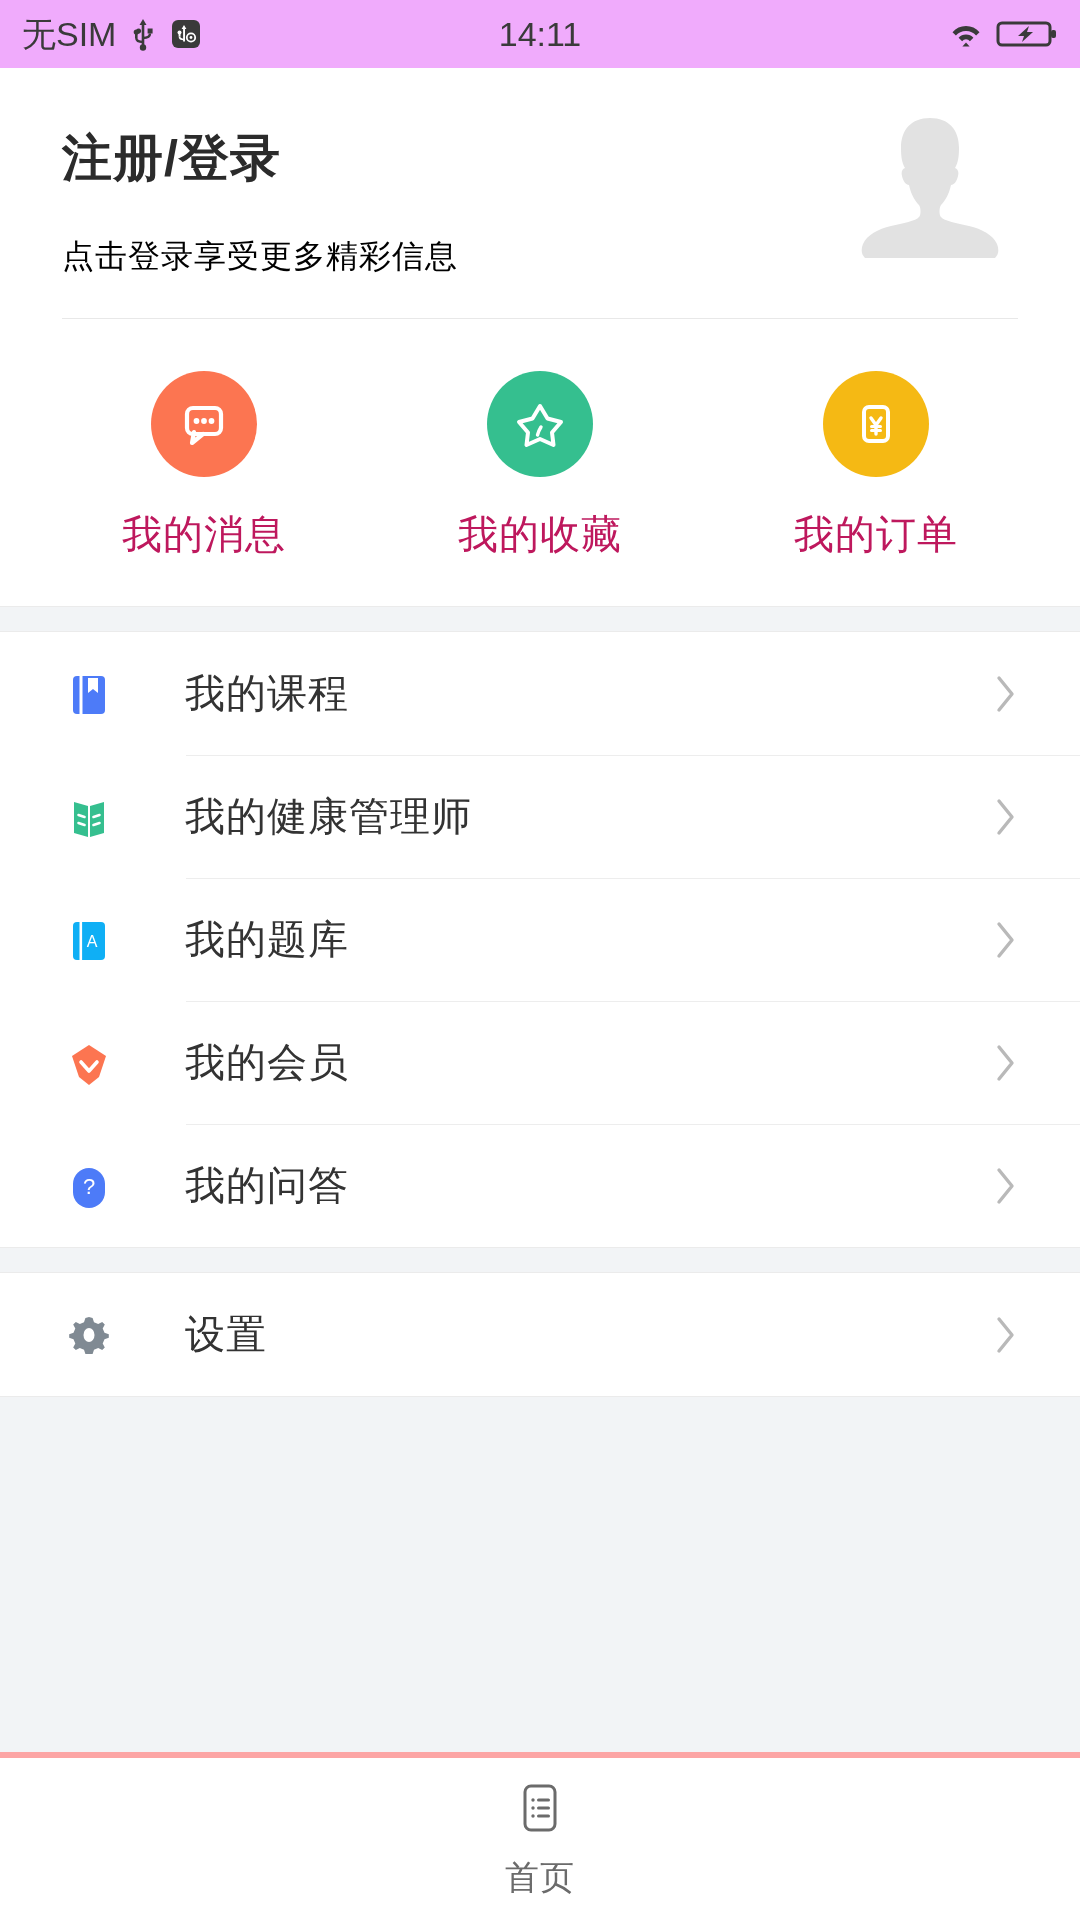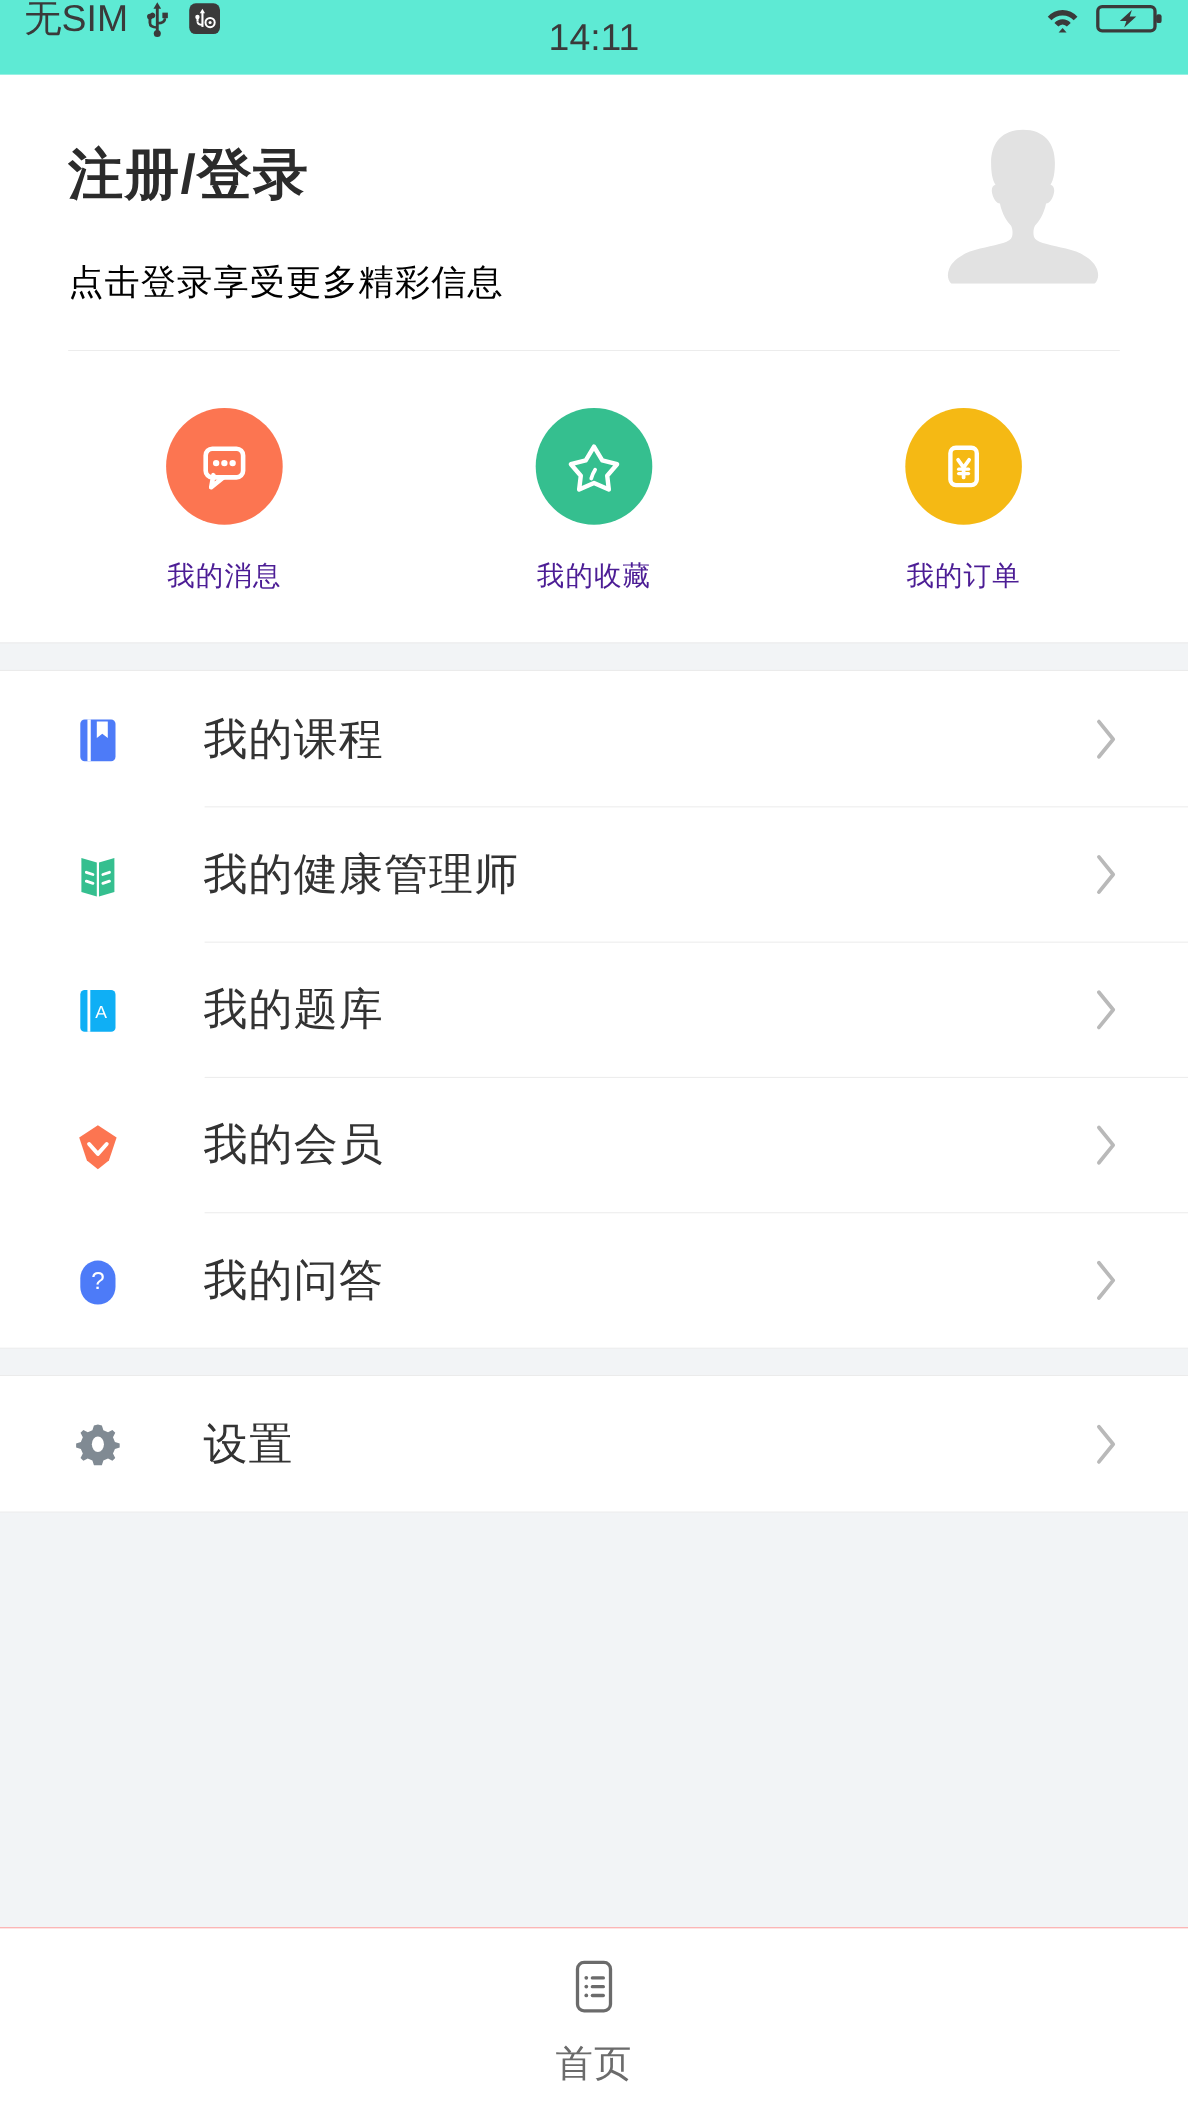--- a/index.html
+++ b/index.html
@@ -7,23 +7,23 @@
     width:1080px; height:1920px;
     background:#ffffff;
     font-family:"Liberation Sans","DejaVu Sans",sans-serif;
     overflow:hidden;
   }
   .screen { position:relative; width:1080px; height:1920px; background:#ffffff; display:flex; flex-direction:column; }
 
   
   .statusbar {
     height:68px; flex:0 0 68px;
-    display:flex; align-items:flex-start;
+    display:flex; align-items:center;
     padding:0 22px;
-    background:#5eead4;
+    background:#f0abfc;
     position:relative;
   }
   .sb-left { display:flex; align-items:center; gap:14px; }
   .sb-sim { font-size:34px; color:#3a3a3a; letter-spacing:0px; font-weight:400; line-height:1; }
   .sb-usb { width:26px; height:34px; }
   .sb-usbdbg { width:32px; height:34px; }
   .sb-time {
     position:absolute; left:0; right:0; top:0; bottom:0;
     display:flex; align-items:center; justify-content:center;
     font-size:34px; color:#3a3a3a; pointer-events:none;
@@ -53,21 +53,21 @@
     flex:0 0 auto;
     display:flex;
     padding:52px 36px 44px 36px;
     background:#ffffff;
   }
   .quick-cell { flex:1; display:flex; flex-direction:column; align-items:center; }
   .quick-circle {
     width:106px; height:106px; border-radius:50%;
     display:flex; align-items:center; justify-content:center;
   }
-  .quick-label { margin-top:30px; font-size:25px; color:#4c1d95; letter-spacing:1px; }
+  .quick-label { margin-top:30px; font-size:40px; color:#be185d; letter-spacing:1px; }
 
   .gap { flex:0 0 26px; background:#f2f4f6; border-top:1px solid #ebebeb; border-bottom:1px solid #ebebeb; }
 
   
   .menu { background:#ffffff; flex:0 0 auto; }
   .menu-row {
     height:123px;
     display:flex; align-items:center;
     padding:0 62px 0 55px;
     position:relative;
@@ -81,21 +81,21 @@
   .chev { margin-left:auto; width:24px; height:42px; }
 
   
   .filler { flex:1 1 auto; background:#f2f4f6; border-top:1px solid #ebebeb; }
 
   
   .tabbar {
     flex:0 0 168px;
     display:flex; align-items:center;
     background:#ffffff;
-    border-top:1px solid #fca5a5;
+    border-top:6px solid #fca5a5;
   }
   .tab { flex:1; display:flex; flex-direction:column; align-items:center; justify-content:center; gap:16px; }
   .tab-ico { width:62px; height:62px; display:flex; align-items:center; justify-content:center; }
   .tab-label { font-size:34px; letter-spacing:1px; }
   .tab-label.inactive { color:#6b6b6b; }
   .tab-label.active { color:#14A8F5; }
 </style>
 </head>
 <body>
 

